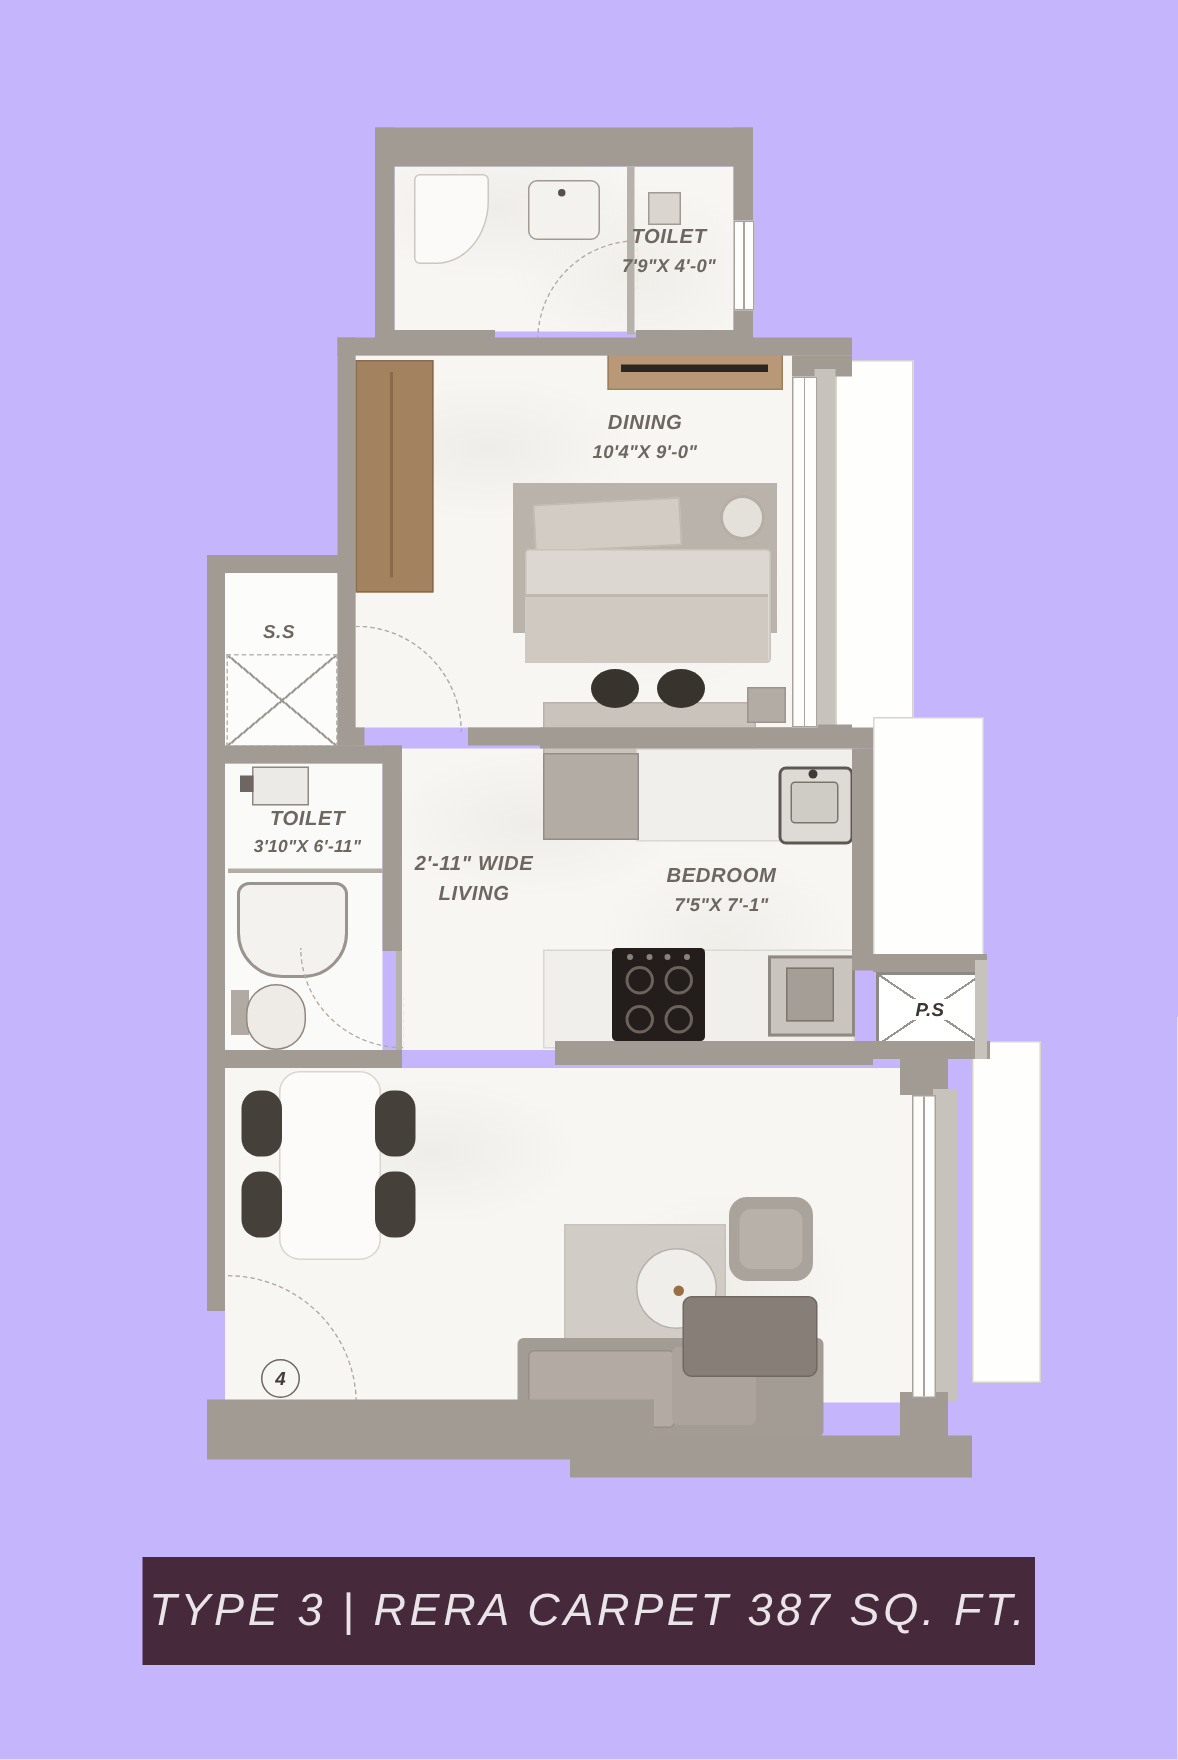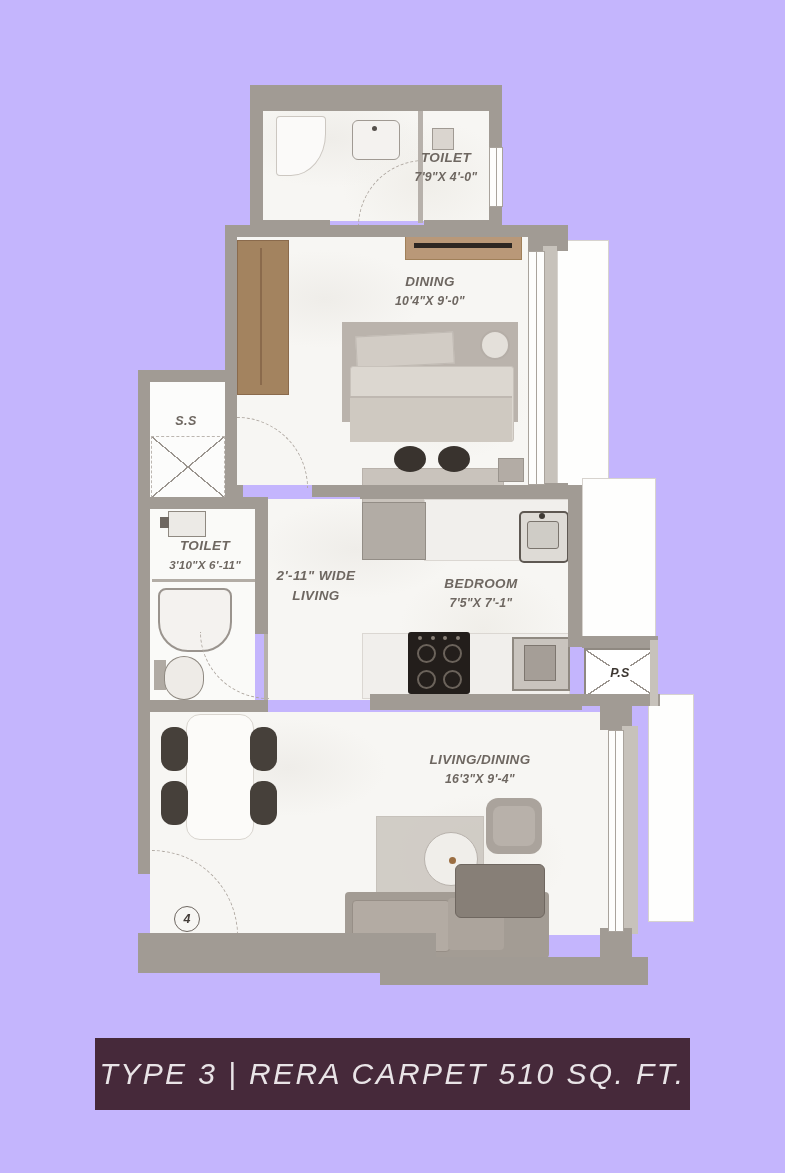--- a/index.html
+++ b/index.html
@@ -173,22 +173,18 @@
   <div class="furn" style="left:250px;top:781px;width:27px;height:44px;background:#46403a;border-radius:12px;"></div>
   <div class="furn" style="left:376px;top:816px;width:106px;height:90px;background:#cbc6bf;opacity:.85;border:1px solid #bfb9b2;"></div>
   <div class="furn" style="left:424px;top:832px;width:52px;height:52px;background:#f0eeea;border:1px solid #b8b2ac;border-radius:50%;"></div>
   <div class="furn" style="left:449px;top:857px;width:7px;height:7px;background:#9b6e42;border-radius:50%;"></div>
   <div class="furn" style="left:486px;top:798px;width:56px;height:56px;background:#aaa39c;border-radius:12px;"></div>
   <div class="furn" style="left:493px;top:806px;width:42px;height:40px;background:#b8b1aa;border-radius:8px;"></div>
   <div class="furn" style="left:345px;top:892px;width:204px;height:66px;background:#a39c94;border-radius:4px;"></div>
   <div class="furn" style="left:352px;top:900px;width:96px;height:50px;background:#b3aba3;border:1px solid #978f87;border-radius:4px;"></div>
   <div class="furn" style="left:448px;top:898px;width:56px;height:52px;background:#aca49c;border-radius:4px;"></div>
   <div class="furn" style="left:455px;top:864px;width:88px;height:52px;background:#877f77;border:1px solid #6f6760;border-radius:6px;"></div>
-  <div class="room-label" style="left:380px;top:750px;width:200px;">
-    <span>LIVING/DINING</span>
-    <span class="dims">16'3"X 9'-4"</span>
-  </div>
 
   <div class="banner">
-    <span>TYPE 3 | RERA CARPET 510 SQ. FT.</span>
+    <span>TYPE 3 | RERA CARPET 387 SQ. FT.</span>
   </div>
 
 </div>
 
 </body></html>

